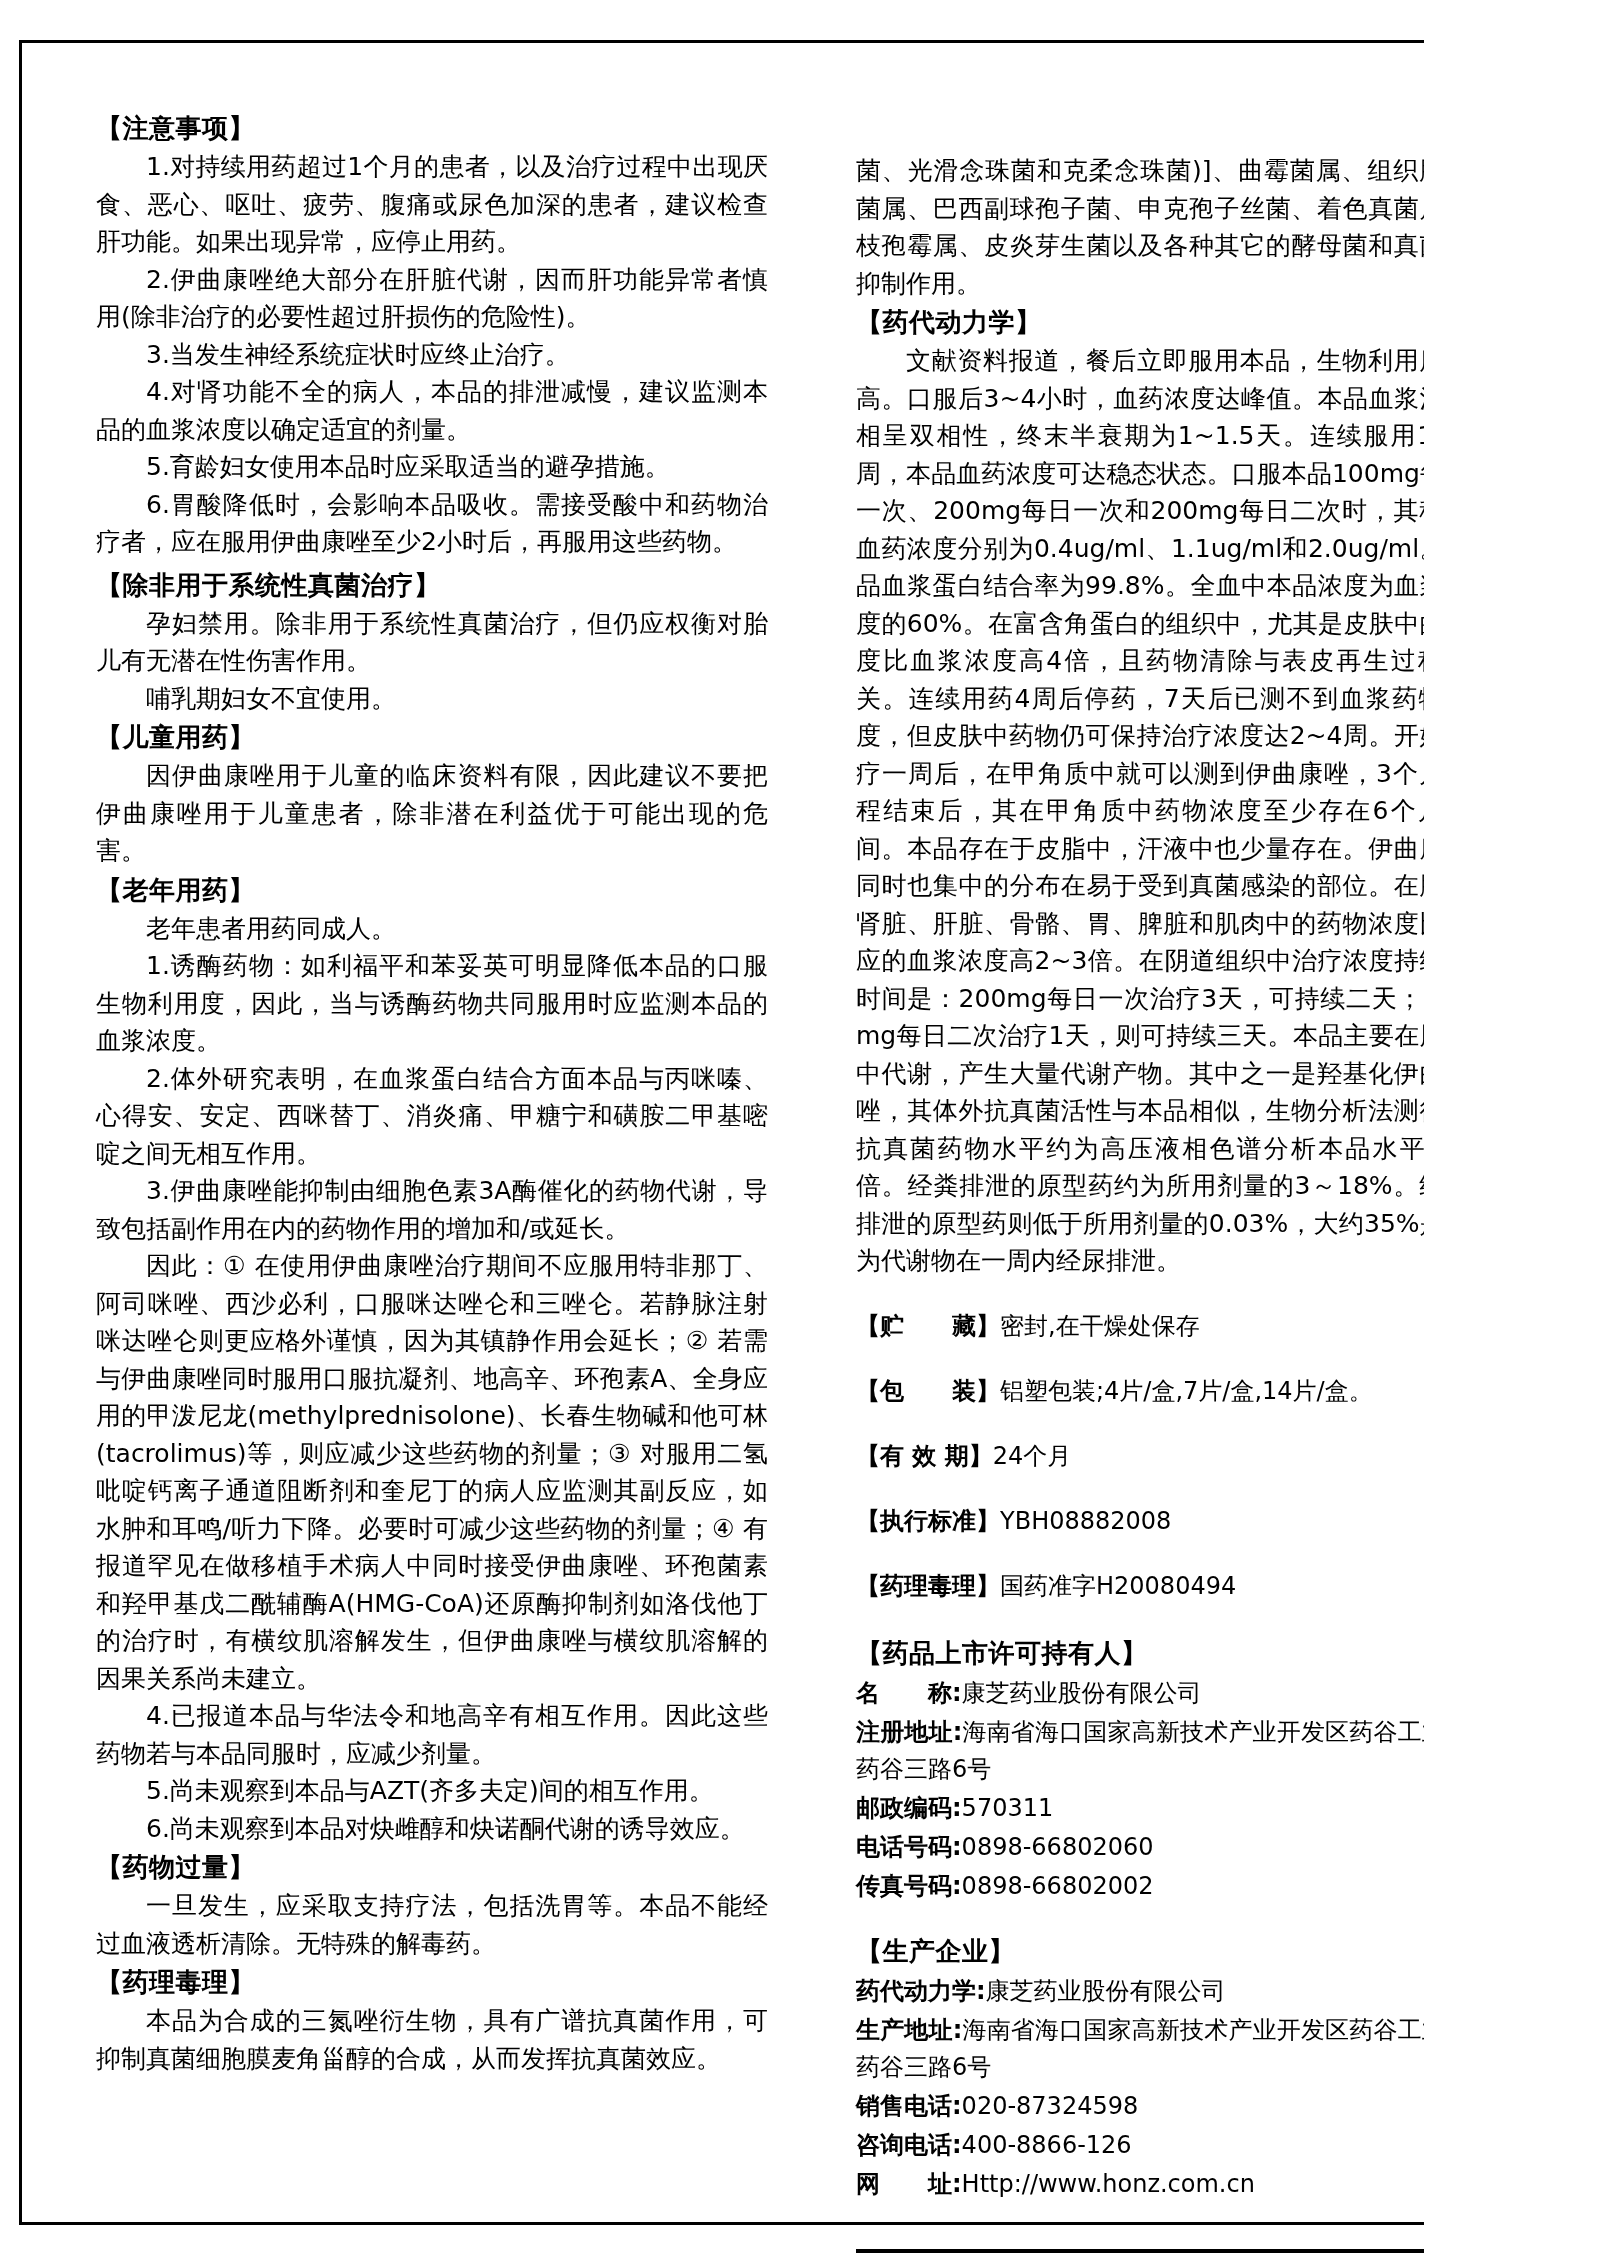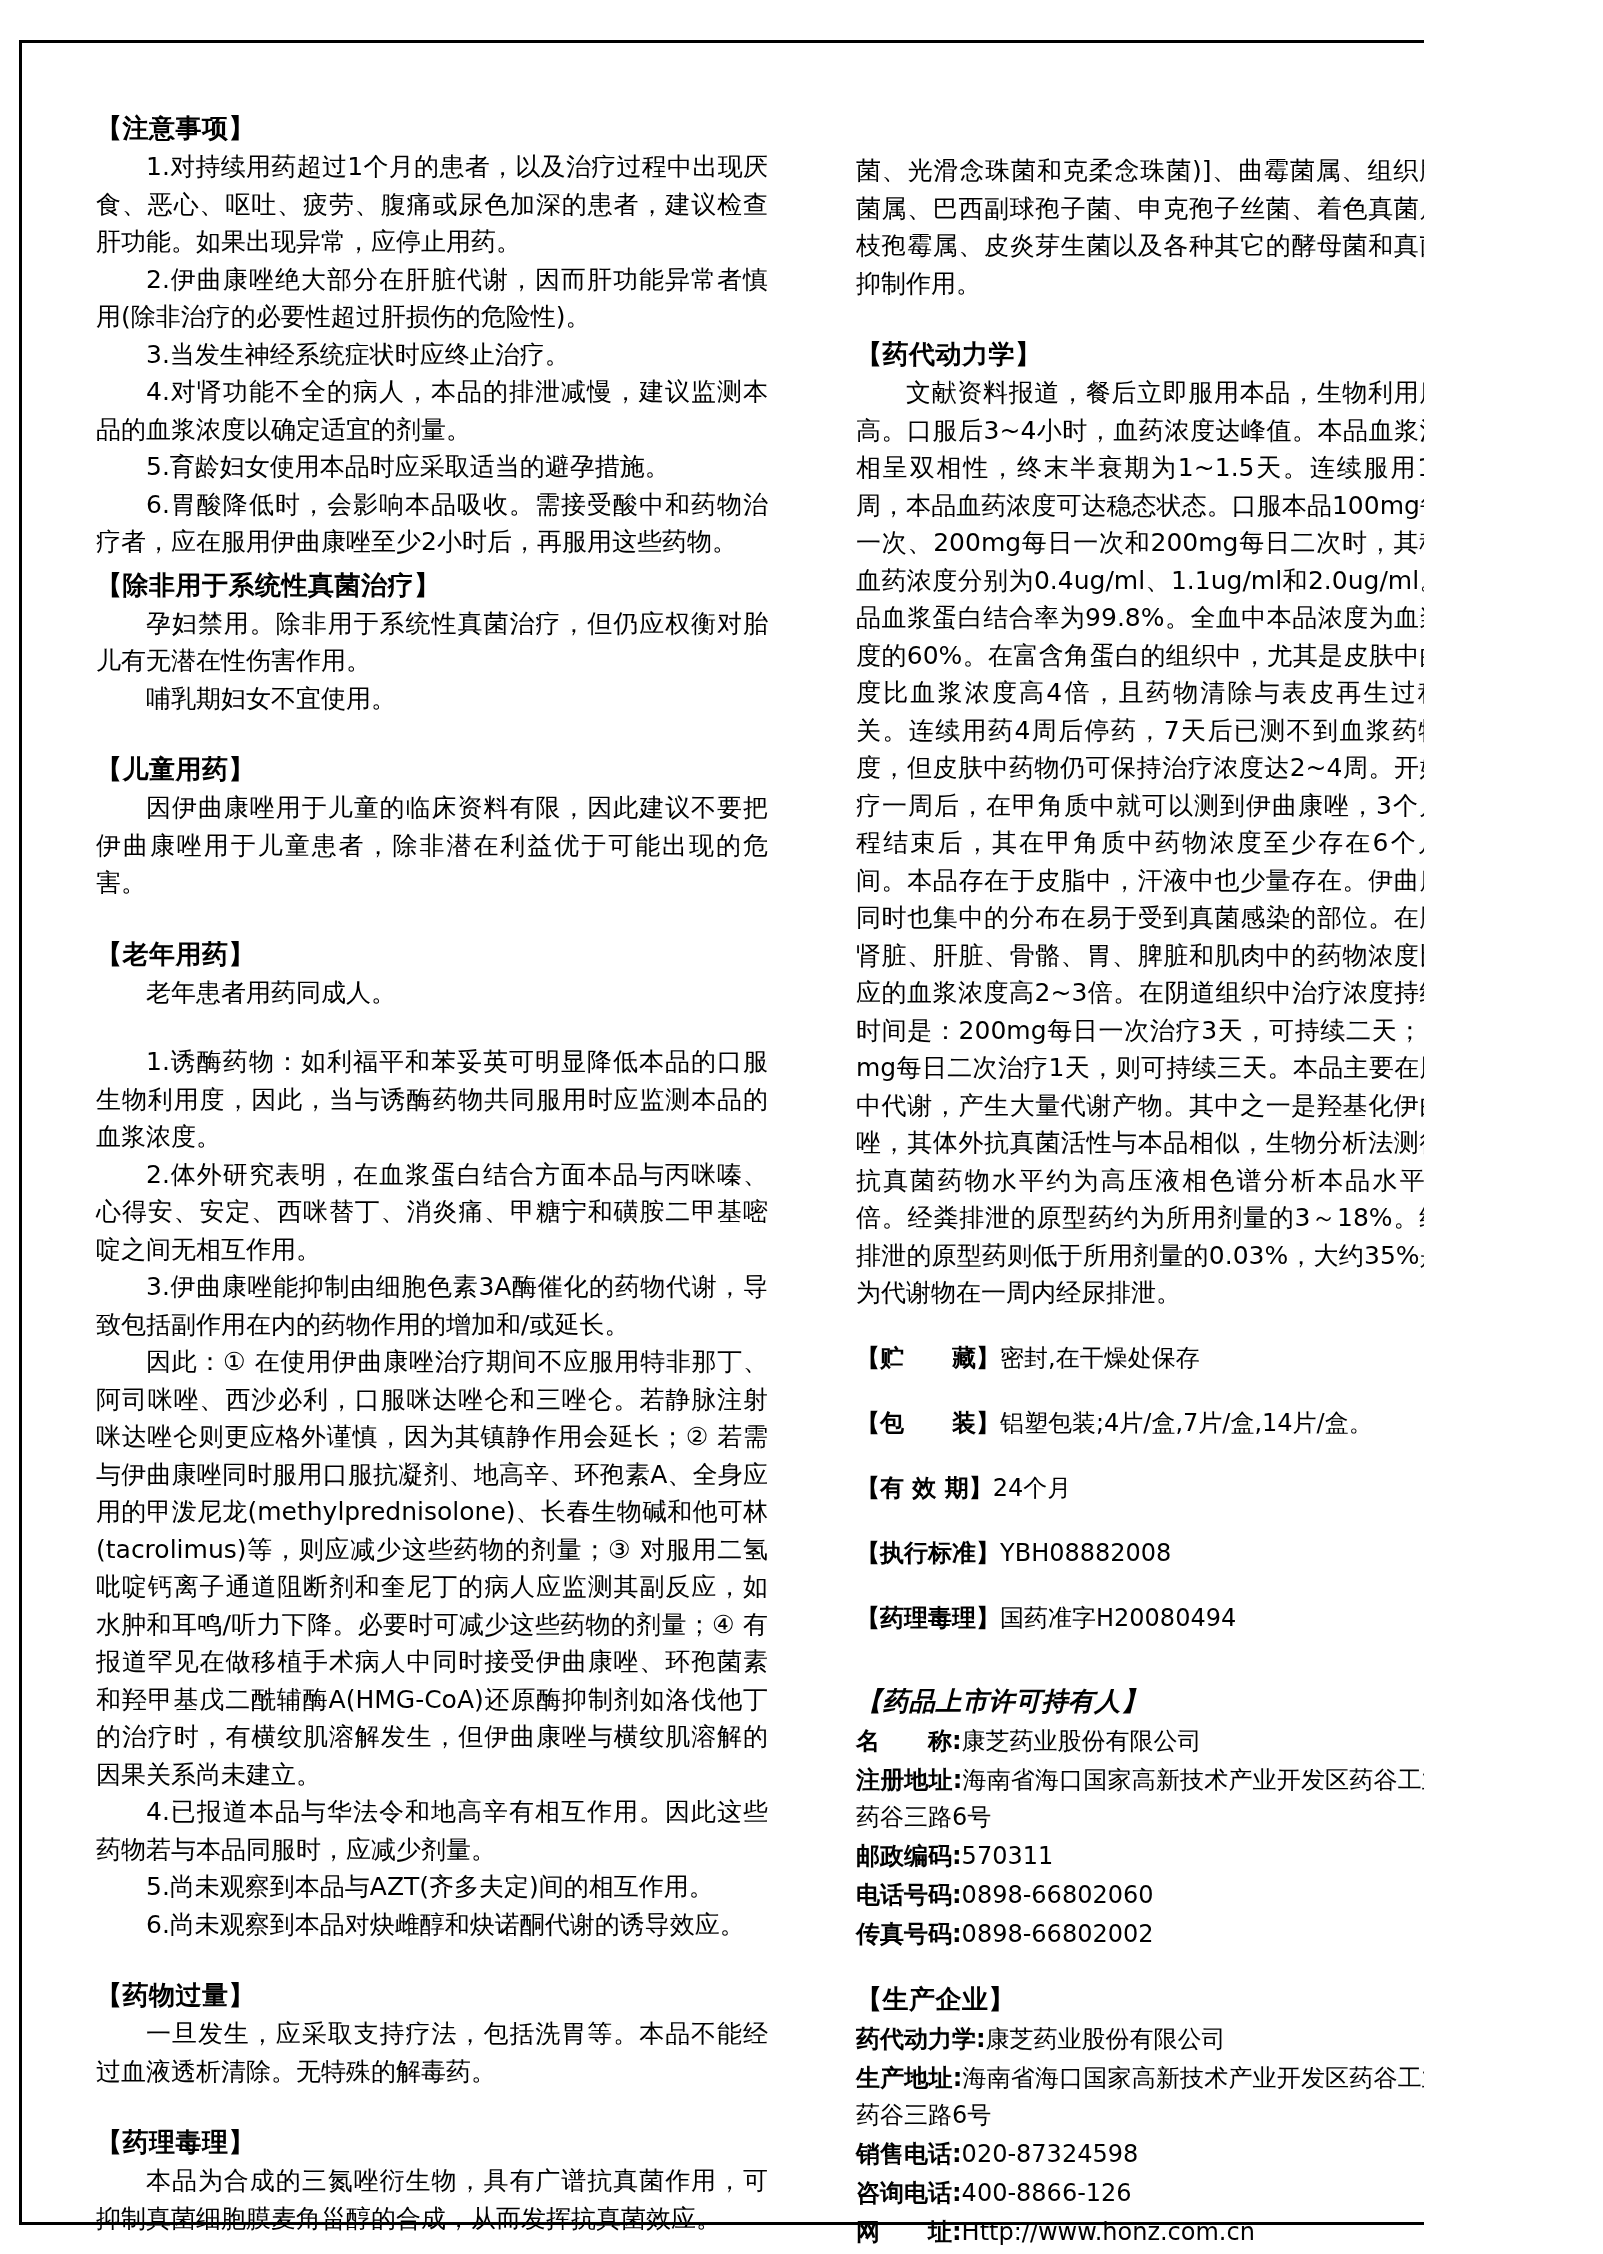--- a/index.html
+++ b/index.html
@@ -25,21 +25,21 @@
   }
   .col { position:absolute; top:108px; }
   .col-left  { left:96px;  width:672px; }
   .col-right { left:856px; width:614px; }
 
   .hdr {
     font-size:26px; font-weight:bold;
     line-height:40px; margin:0;
     letter-spacing:0.5px;
   }
-  .gap-top { margin-top:32px; }
+  .gap-top { }
   .gap-top-sm { margin-top:4px; }
 
   p.body {
     font-size:25px; line-height:37.5px;
     margin:0; text-align:justify;
     text-indent:2em;
     word-break:break-all;
   }
   p.noindent { text-indent:0;margin-top:44px; }
 
@@ -141,21 +141,21 @@
       <span class="lbl">【有 效 期】</span><span>24个月</span>
     </p>
     <p class="field">
       <span class="lbl">【执行标准】</span><span>YBH08882008</span>
     </p>
     <p class="field">
       <span class="lbl">【药理毒理】</span><span>国药准字H20080494</span>
     </p>
 
     <div>
-      <h2 class="hdr" style="margin-top:44px;font-style:italic;">【药品上市许可持有人】</h2>
+      <h2 class="hdr" style="margin-top:28px;">【药品上市许可持有人】</h2>
       <p class="field field-tight">
         <span class="lbl">名　　称:</span><span>康芝药业股份有限公司</span>
       </p>
       <p class="field field-tight">
         <span class="lbl">注册地址:</span><span>海南省海口国家高新技术产业开发区药谷工业园药谷三路6号</span>
       </p>
       <p class="field field-tight">
         <span class="lbl">邮政编码:</span><span>570311</span>
       </p>
       <p class="field field-tight">

